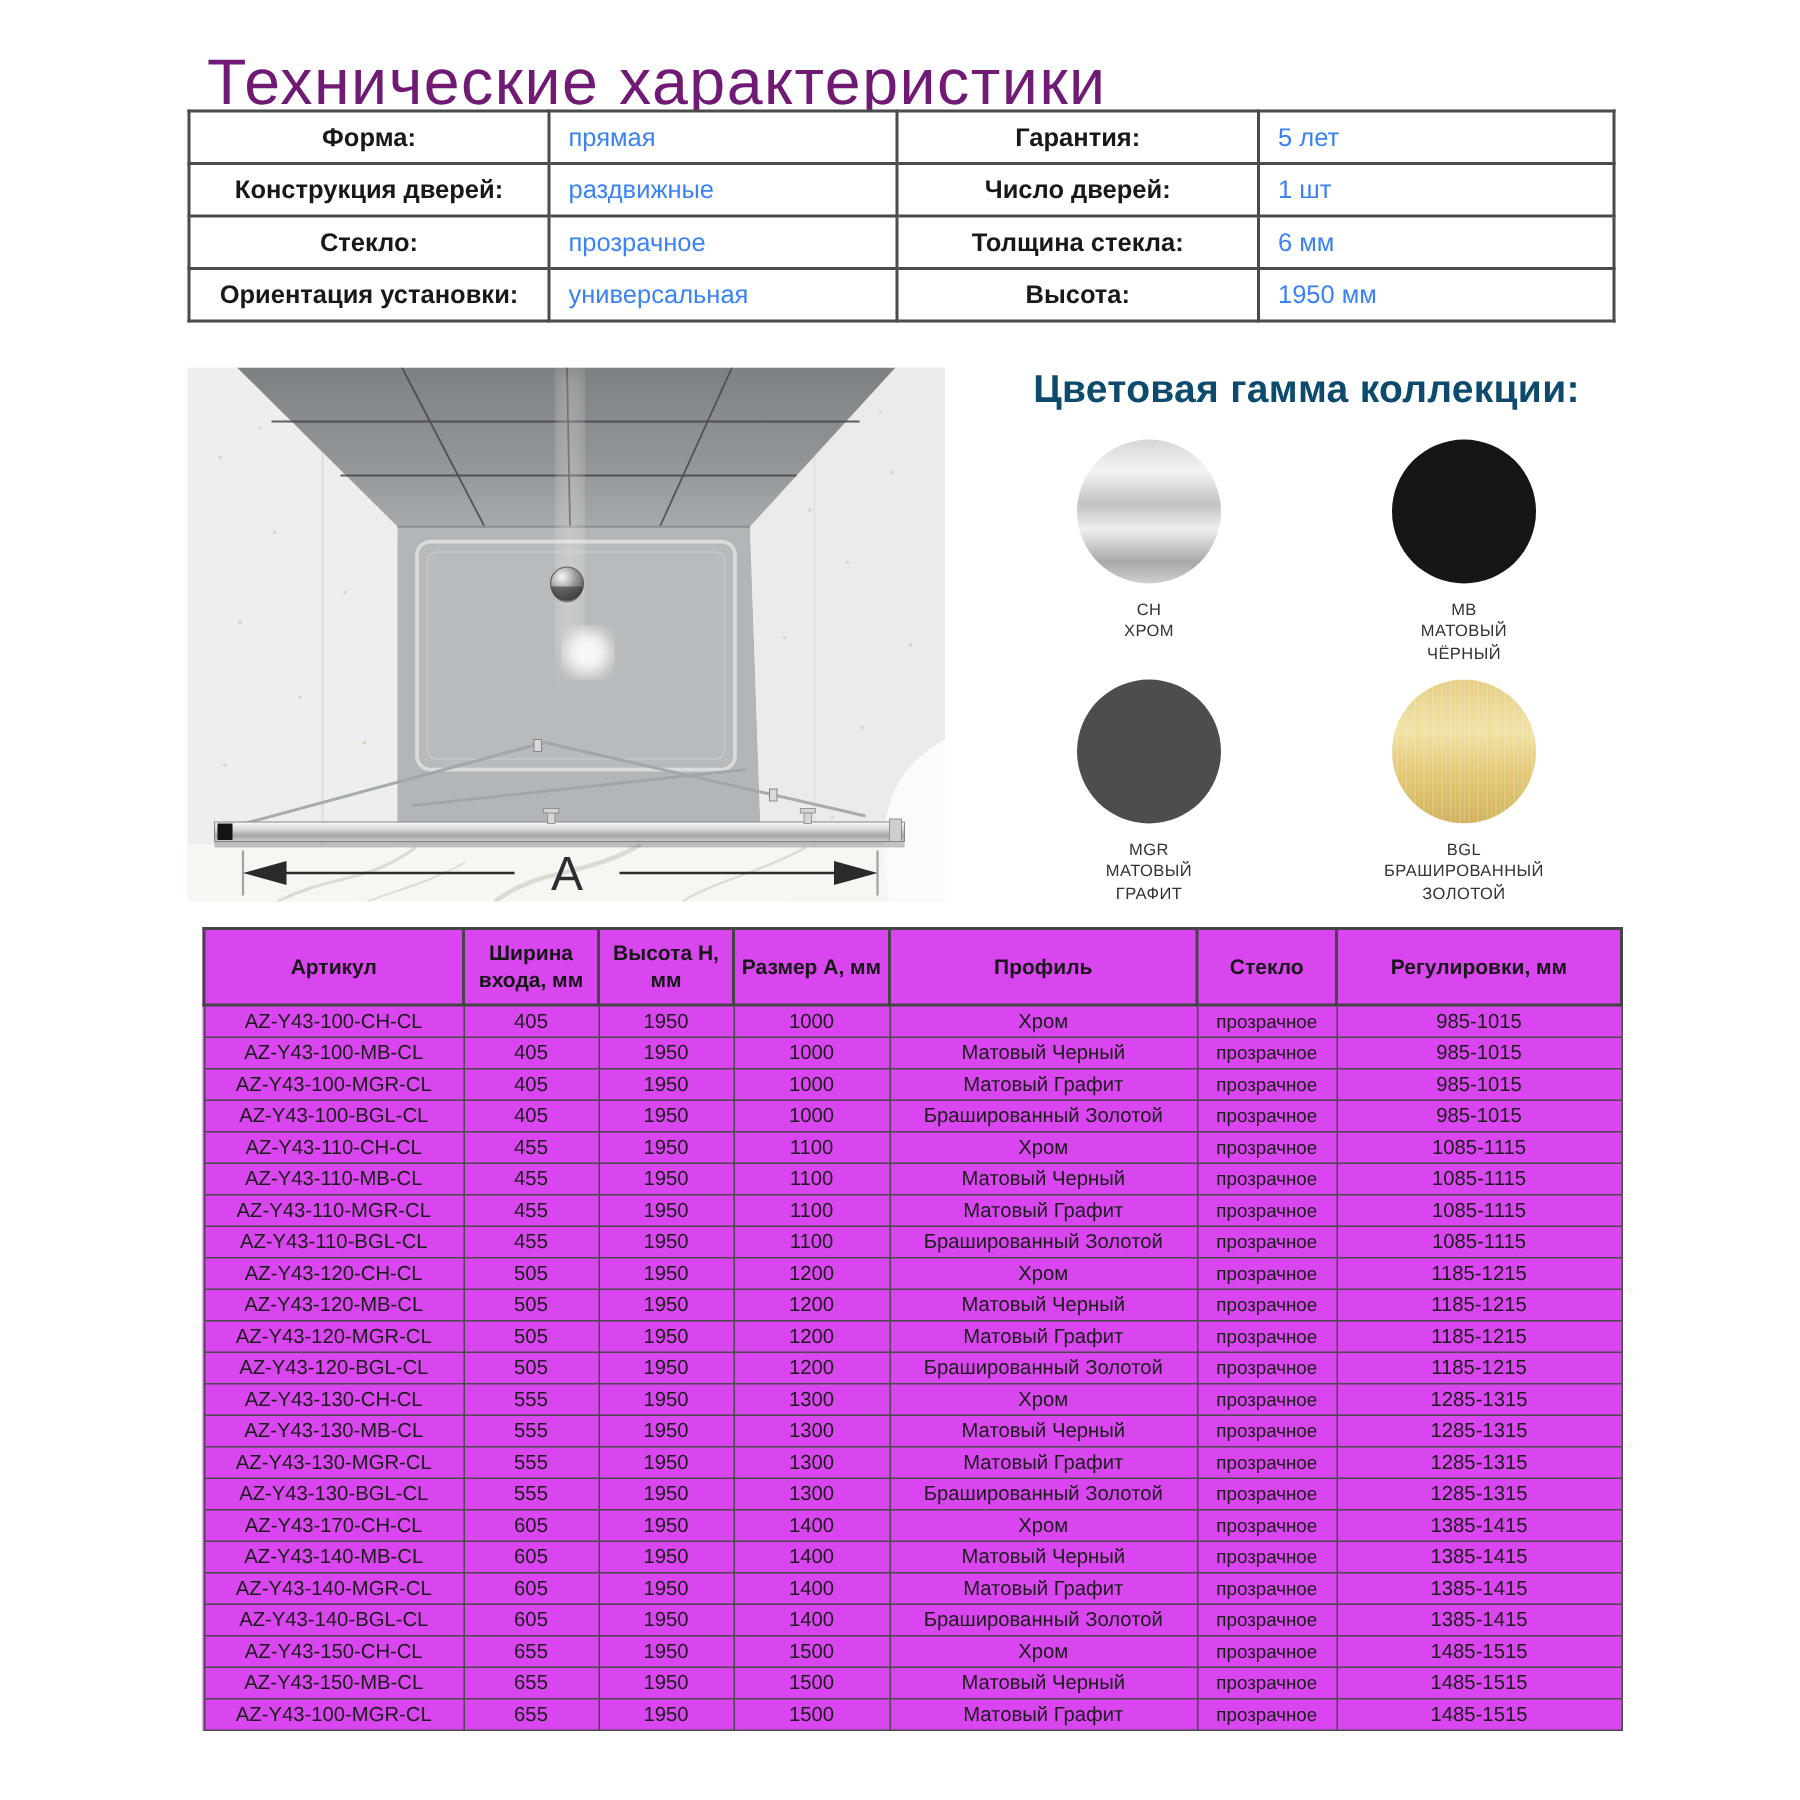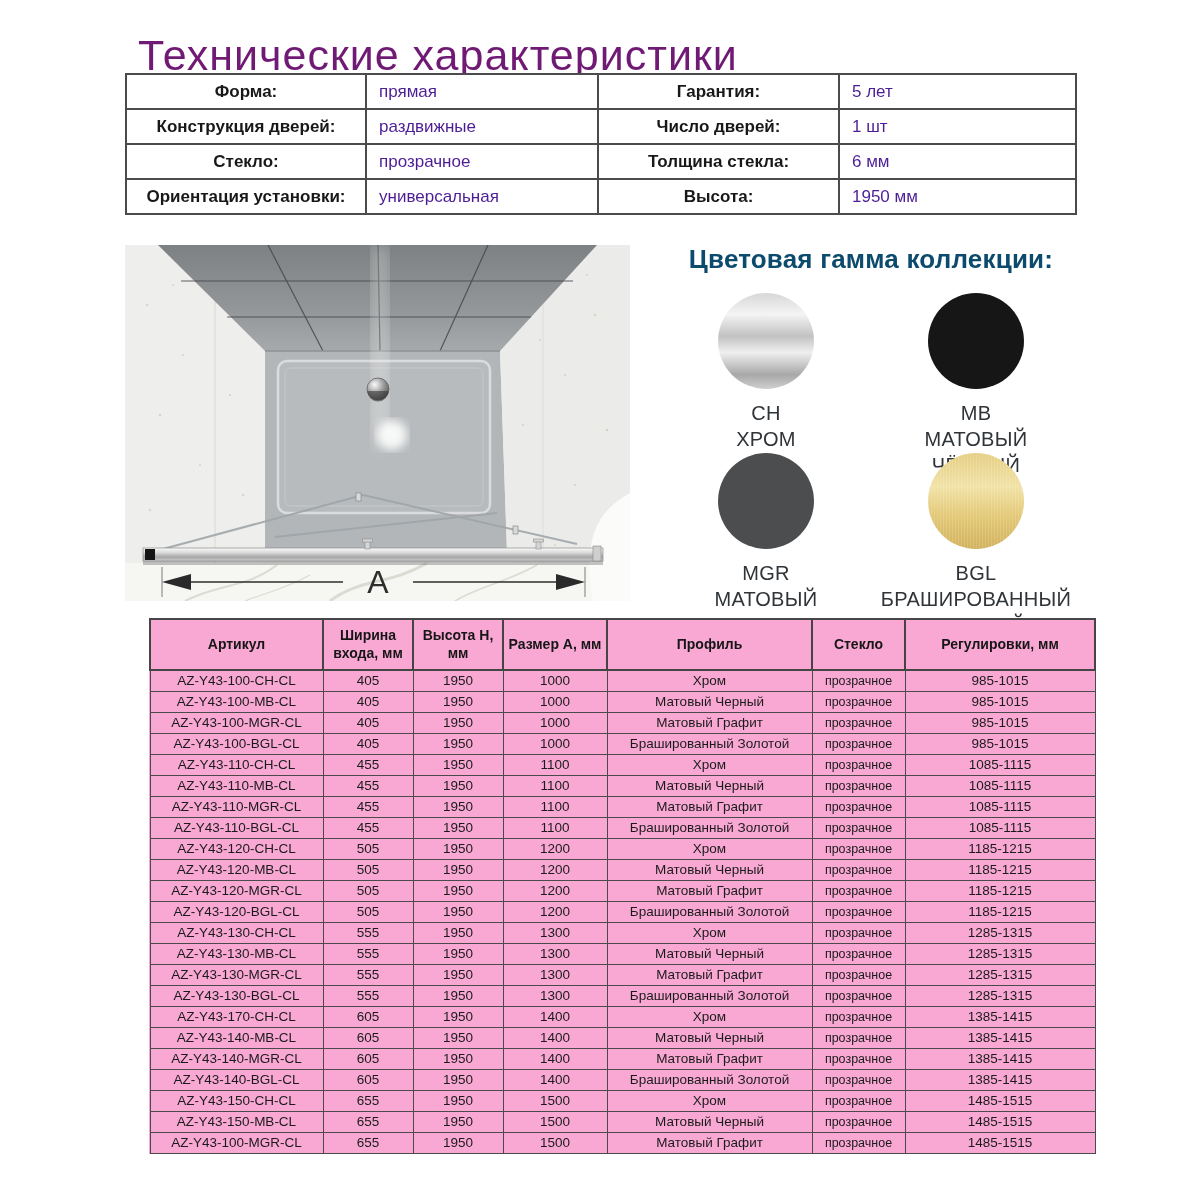--- a/index.html
+++ b/index.html
@@ -13,21 +13,21 @@
     font-size:43px;font-weight:400;letter-spacing:1px;color:#701a75;
     white-space:nowrap;
   }
   
   #spec-table{
     position:absolute;left:125px;top:73px;width:950px;
     border-collapse:collapse;table-layout:fixed;
   }
   #spec-table td{
     border:2px solid #4b4b4b;height:33px;padding:0 12px;
-    font-size:17px;color:#4c1d95;vertical-align:middle;background:#fff;
+    font-size:17px;color:#3b82f6;vertical-align:middle;background:#fff;
   }
   #spec-table td.spec-label{font-weight:bold;color:#181818;text-align:center;}
   
   #diagram-wrap{position:absolute;left:125px;top:245px;width:505px;height:356px;}
   #diagram-wrap svg{display:block;}
   
   #colors-panel{position:absolute;left:661px;top:244px;width:420px;}
   #colors-title{
     text-align:center;font-size:26px;font-weight:bold;color:#0c4a6e;
     letter-spacing:.2px;margin:0 0 18px 0;white-space:nowrap;
@@ -41,27 +41,27 @@
     background:linear-gradient(180deg,#d7d7d7 0%,#f4f4f4 22%,#c2c2c2 45%,#efefef 62%,#a8a8a8 85%,#cfcfcf 100%);
   }
   .finish-matte-black{background:#161616;}
   .finish-brushed-gold{
     background:
       repeating-linear-gradient(90deg,rgba(255,255,255,.14) 0 1px,rgba(0,0,0,0) 1px 3px),
       linear-gradient(180deg,#e6cf85 0%,#f1e2a6 35%,#e3c977 65%,#d2b25f 100%);
   }
   .finish-matte-graphite{background:#4b4d4f;}
   .swatch-label{
-    margin-top:11px;font-size:20px;line-height:1.3;color:#2f3438;
+    margin-top:11px;font-size:11px;line-height:1.3;color:#2f3438;
     letter-spacing:.3px;white-space:pre-line;
   }
   
   #main-table{
-    position:absolute;left:149px;top:618px;width:945px;
-    border-collapse:collapse;table-layout:fixed;background:#f9a8d4;
+    position:absolute;left:135px;top:618px;width:945px;
+    border-collapse:collapse;table-layout:fixed;background:#d946ef;
   }
   #main-table th{
     border:2px solid #454545;height:49px;font-size:14px;font-weight:bold;
     color:#161616;text-align:center;vertical-align:middle;line-height:1.25;padding:0 4px;
   }
   #main-table td{
     border:1.5px solid #4a4a4a;height:20px;padding:0 3px;
     font-size:13.5px;color:#1b1b1b;text-align:center;vertical-align:middle;
     white-space:nowrap;line-height:1;
   }

